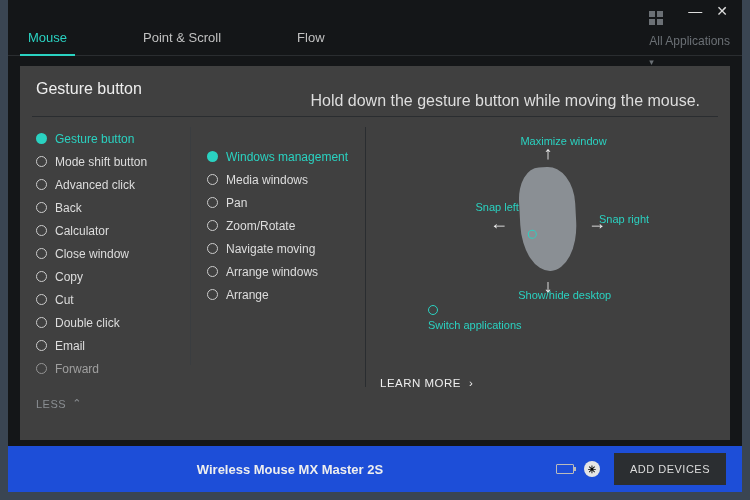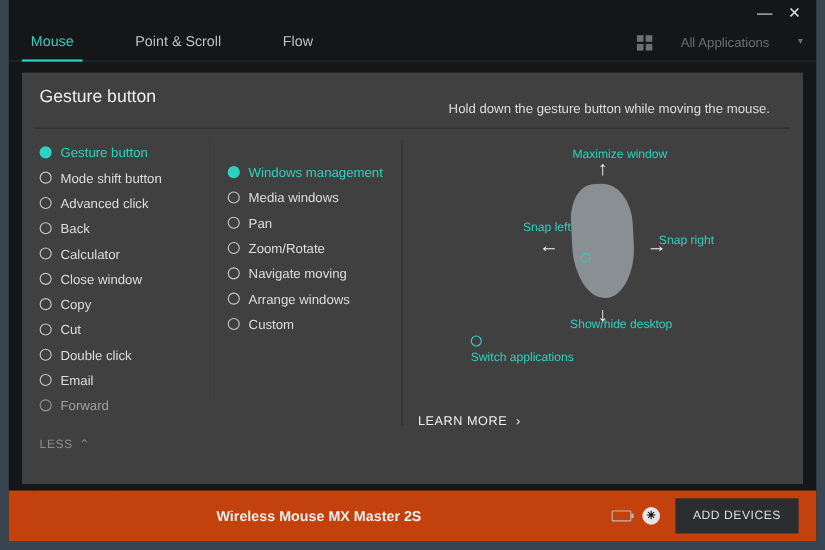--- a/index.html
+++ b/index.html
@@ -1,32 +1,32 @@
 <!DOCTYPE html>
 <html><head>
 <meta charset="utf-8">
 <style>
   * { box-sizing: border-box; margin: 0; padding: 0; font-family: -apple-system, "Segoe UI", Arial, sans-serif; }
   body { background: #3a4552; width: 750px; height: 500px; overflow: hidden; color: #eee; font-size: 12px; }
   .app { background: #141618; margin: 0 8px 0 8px; height: 492px; position: relative; }
   .titlebar { height: 22px; display: flex; justify-content: flex-end; align-items: center; gap: 14px; padding-right: 14px; }
   .titlebar span { color: #ddd; font-size: 14px; line-height: 1; cursor: default; }
   .tabs-row { display: flex; align-items: center; height: 34px; border-bottom: 1px solid #2a2d30; padding: 0 12px; }
-  .tabs { display: flex; gap: 40px; }
+  .tabs { display: flex; gap: 60px; }
   .tab { color: #c0c0c0; font-size: 13px; padding: 8px 8px 9px 8px; cursor: pointer; }
   .tab.active { color: #2ad2c1; border-bottom: 2px solid #2ad2c1; }
   .spacer { flex: 1; }
-  .apps-btn { display: flex; align-items: flex-start; gap: 26px; color: #6b7075; font-size: 12px; }
+  .apps-btn { display: flex; align-items: flex-start; gap: 9px; color: #6b7075; font-size: 12px; flex-direction: column; }
   .grid-icon { width: 14px; height: 14px; display: grid; grid-template-columns: 1fr 1fr; grid-template-rows: 1fr 1fr; gap: 2px; }
   .grid-icon i { background: #6b7075; }
   .chev { font-size: 9px; color: #6b7075; }
 
   .panel { background: #404040; margin: 10px 12px 0 12px; height: 374px; padding: 14px 0 0 0; position: relative; }
   .panel-title { font-size: 16px; font-weight: 500; color: #eee; padding-left: 16px; }
-  .instruction { position: absolute; top: 26px; right: 30px; font-size: 12px; color: #ddd; padding-left: 23px; }
+  .instruction { position: absolute; top: 26px; right: 30px; font-size: 16px; color: #ddd; padding-left: 23px; }
   .divider-h { border-top: 1px solid #2a2d30; margin: 18px 12px 0 12px; }
 
   .cols { display: flex; height: 270px; }
   .col1 { width: 170px; padding: 10px 0 0 16px; overflow: hidden; }
   .col-divider { width: 1px; background: #3a3d40; margin: 10px 0 22px 0; }
   .col2 { width: 170px; padding: 28px 0 0 16px; }
   .col3 { flex: 1; position: relative; border-left: 1px solid #2a2d30; margin: 10px 0 0 4px; }
 
   .radio-item { display: flex; align-items: center; gap: 8px; padding: 4.5px 0; cursor: pointer; font-size: 12px; color: #ddd; }
   .radio-item.sel { color: #2ad2c1; }
@@ -48,21 +48,21 @@
   .arrow.right { right: -30px; top: 46px; }
   .glabel { position: absolute; color: #2ad2c1; font-size: 11px; white-space: nowrap; }
   .lbl-up { left: 50%; top: 8px; transform: translateX(-32%); }
   .lbl-down { left: 50%; top: 162px; transform: translateX(-32%); }
   .lbl-left { right: 58%; top: 74px; }
   .lbl-right { left: 64%; top: 86px; }
   .switch-apps { position: absolute; left: 62px; top: 178px; display: flex; align-items: center; gap: 4px; color: #2ad2c1; font-size: 11px; flex-direction: column; }
   .switch-apps .ring { width: 10px; height: 10px; border: 1.8px solid #2ad2c1; border-radius: 50%; margin-right: auto; }
   .learn { position: absolute; left: 14px; bottom: -2px; color: #eee; font-size: 11.5px; letter-spacing: 0.5px; display: flex; align-items: center; gap: 8px; cursor: pointer; }
 
-  .footer { position: absolute; bottom: 0; left: 0; right: 0; height: 46px; background: #c2410c; display: flex; align-items: center; padding: 0 16px; }
+  .footer { position: absolute; bottom: 0; left: 0; right: 0; height: 46px; background: #1d4ed8; display: flex; align-items: center; padding: 0 16px; }
   .device-name { flex: 1; text-align: center; font-size: 13px; font-weight: 600; color: #eee; }
   .footer-icons { display: flex; align-items: center; gap: 10px; margin-right: 14px; }
   .battery { width: 18px; height: 10px; border: 1.2px solid #bbb; border-radius: 1px; position: relative; }
   .battery::after { content: ""; position: absolute; right: -3px; top: 2px; width: 2px; height: 4px; background: #bbb; }
   .bt { width: 16px; height: 16px; background: #e5e5e5; border-radius: 50%; display: flex; align-items: center; justify-content: center; color: #000; font-size: 10px; font-weight: bold; }
   .add-devices { background: #2b2e31; color: #ddd; font-size: 11px; letter-spacing: 0.5px; padding: 10px 16px; cursor: pointer; border: none; }
 </style>
 </head>
 <body>
 
@@ -166,21 +166,21 @@
         <div class="radio-item">
             <span class="radio-o"></span>
             <span>Navigate moving</span>
           </div>
         <div class="radio-item">
             <span class="radio-o"></span>
             <span>Arrange windows</span>
           </div>
         <div class="radio-item">
             <span class="radio-o"></span>
-            <span>Custom</span>
+            <span>Arrange</span>
           </div>
       </div>
 
       <div class="col3">
         <div class="glabel lbl-up">Maximize window</div>
         <div class="glabel lbl-down">Show/hide desktop</div>
         <div class="glabel lbl-left">Snap left</div>
         <div class="glabel lbl-right">Snap right</div>
 
         <div class="mouse-diagram">

